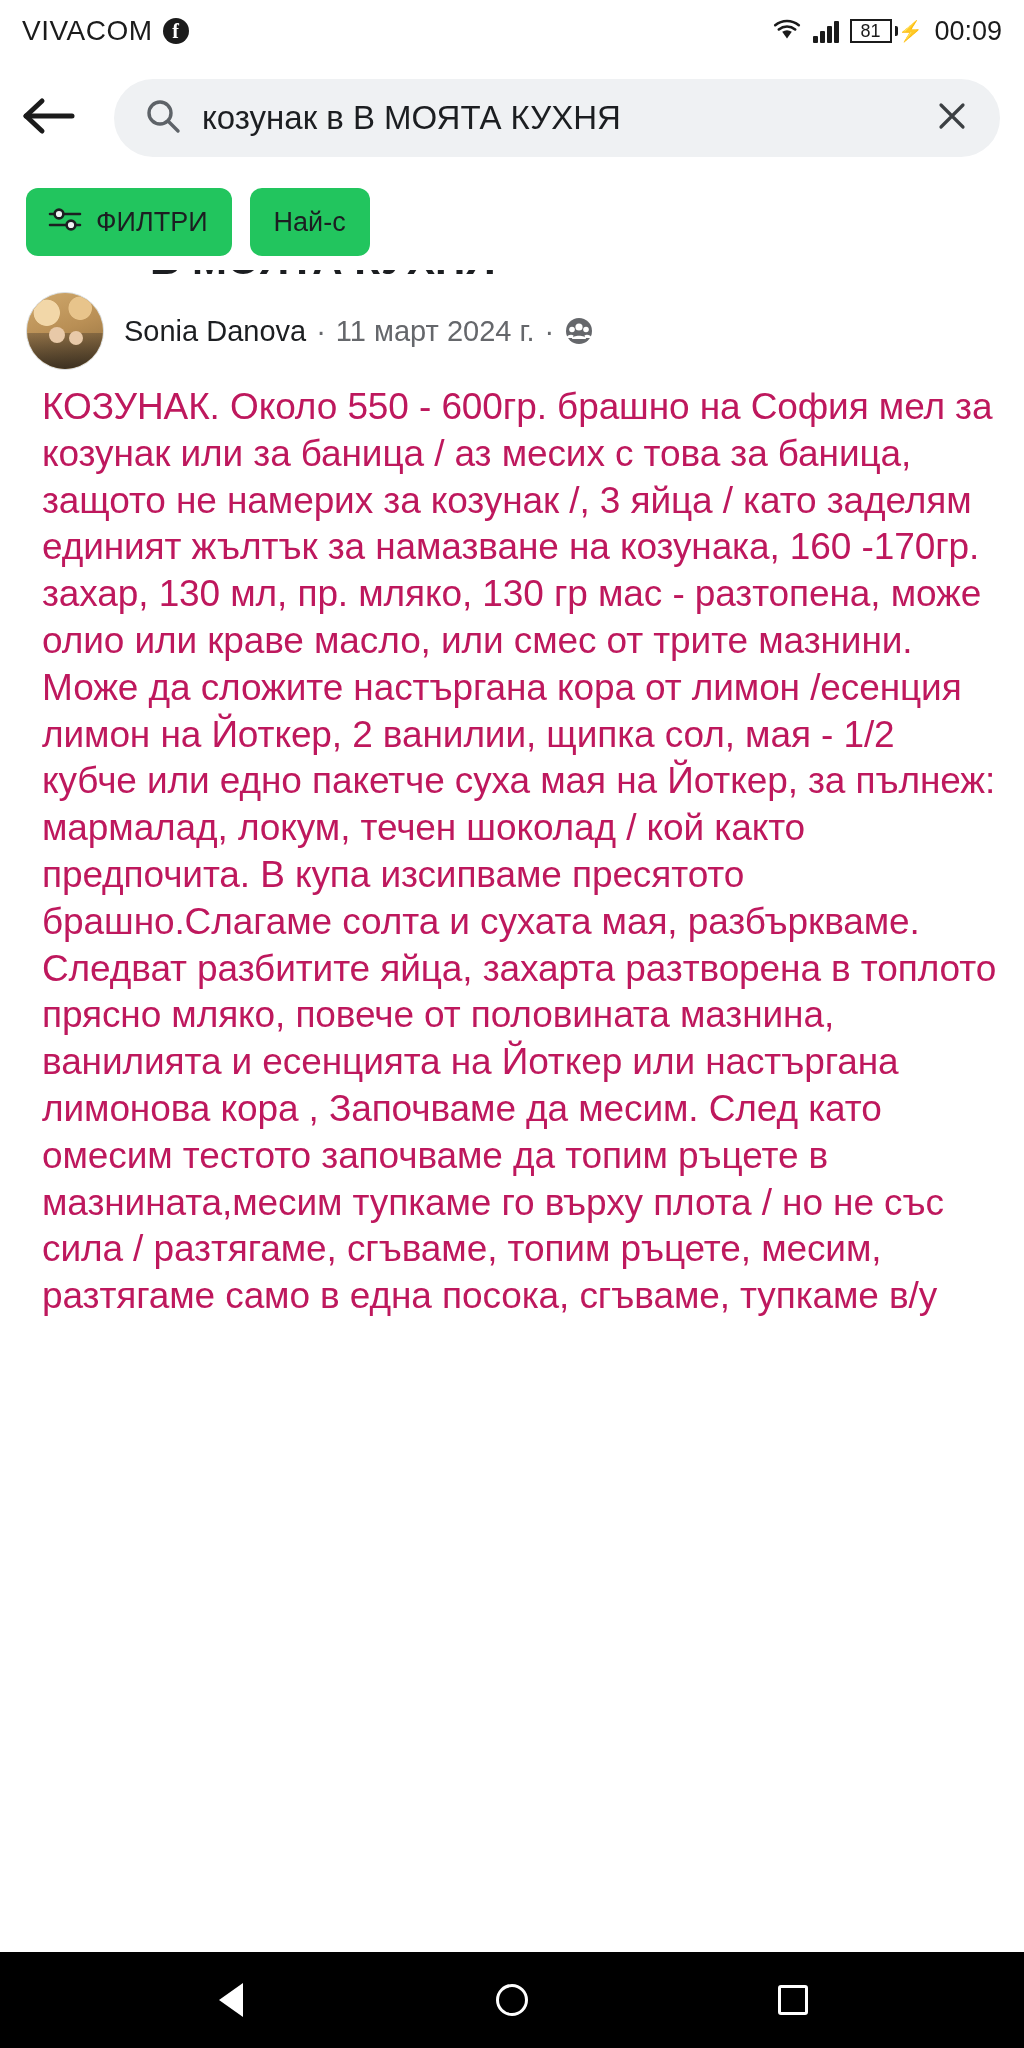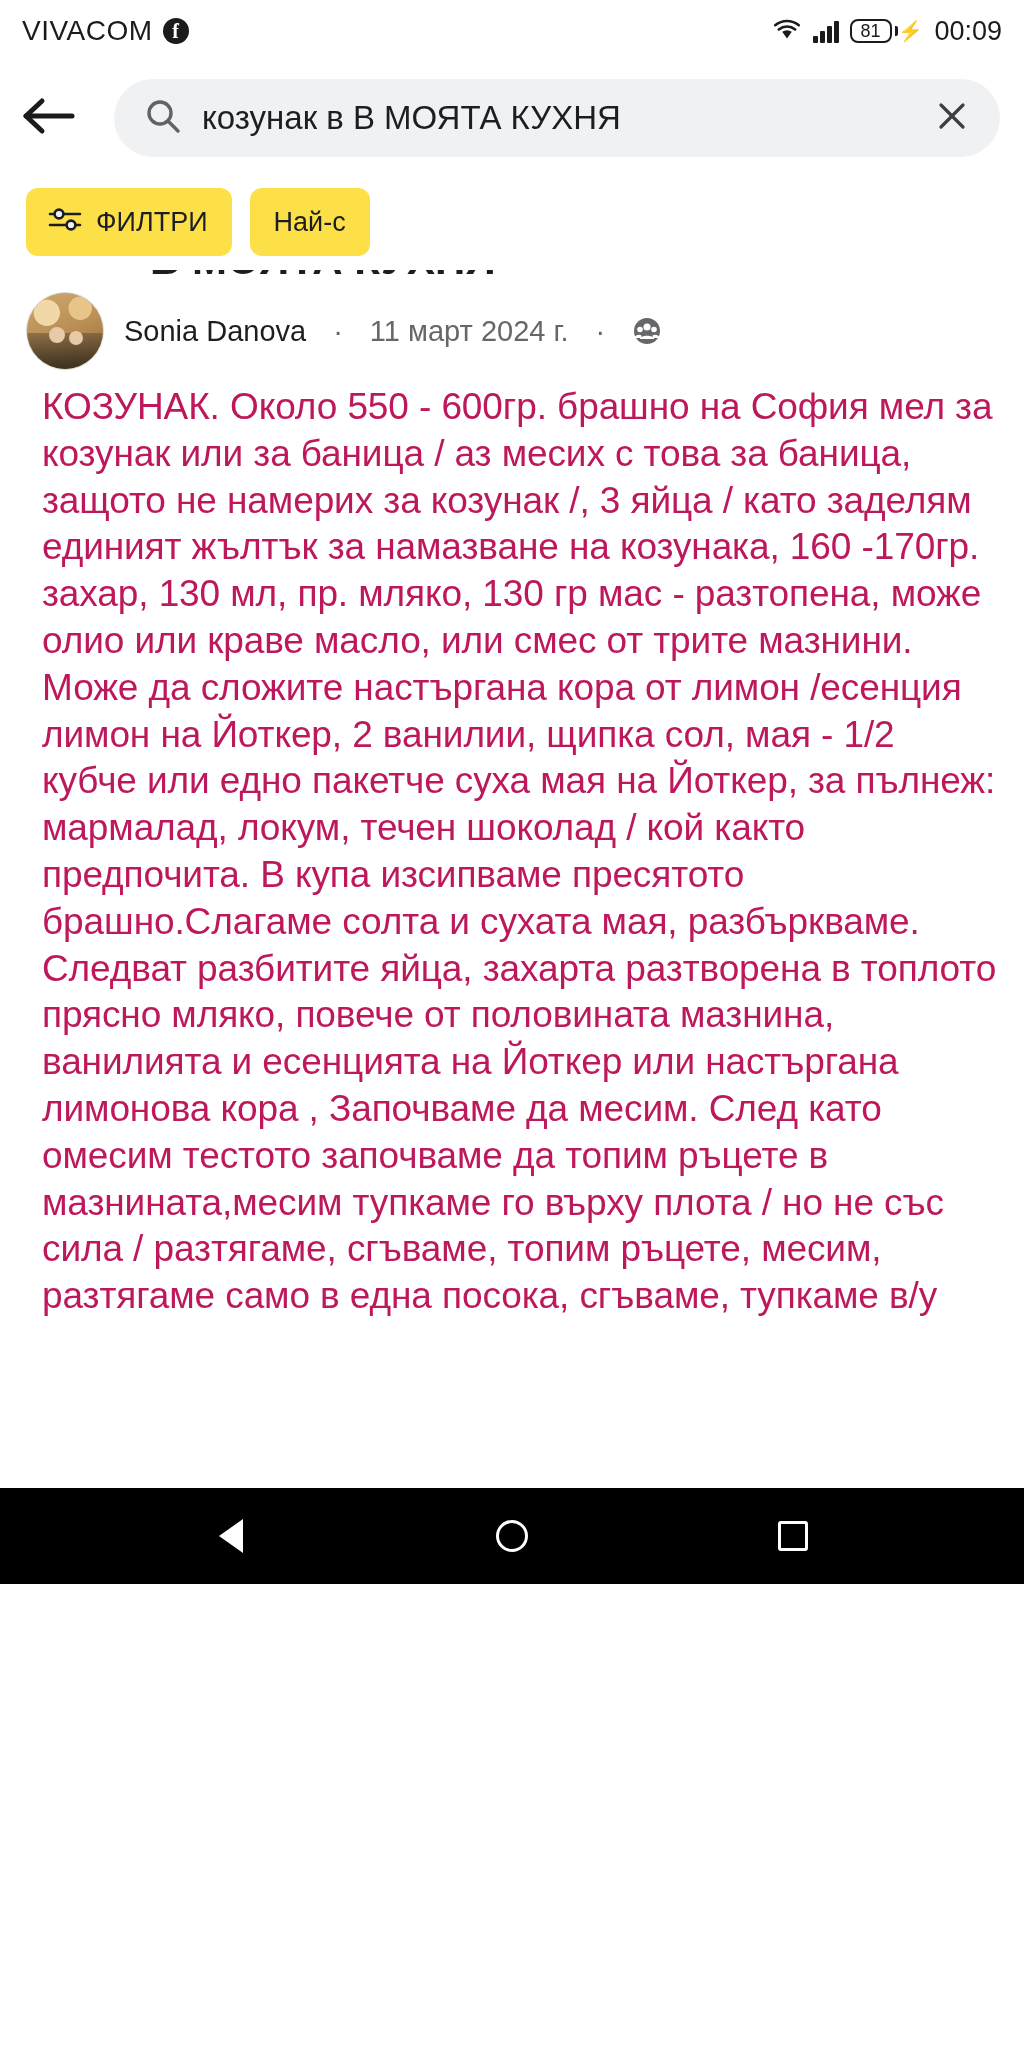--- a/index.html
+++ b/index.html
@@ -5,21 +5,21 @@
   * { box-sizing: border-box; margin: 0; padding: 0; }
   html, body {
     width: 1024px;
     height: 2048px;
     background: #ffffff;
     font-family: "Liberation Sans", sans-serif;
     overflow: hidden;
   }
   .screen {
     width: 1024px;
-    height: 1584px;
+    height: 2048px;
     position: relative;
     display: flex;
     flex-direction: column;
     background: #ffffff;
   }
 
   
   .status-bar {
     height: 62px;
     flex: 0 0 62px;
@@ -71,21 +71,21 @@
   .icon-signal i:nth-child(2) { height: 12px; }
   .icon-signal i:nth-child(3) { height: 17px; }
   .icon-signal i:nth-child(4) { height: 22px; }
   .battery {
     display: flex;
     align-items: center;
     gap: 3px;
   }
   .battery-body {
     border: 2px solid #1b1b1b;
-    border-radius: 8px;
+    border-radius: 0;
     height: 24px;
     min-width: 42px;
     padding: 0 3px;
     display: flex;
     align-items: center;
     justify-content: center;
   }
   .battery-level {
     font-size: 18px;
     color: #1b1b1b;
@@ -147,21 +147,21 @@
     display: flex;
     align-items: center;
     gap: 18px;
     padding: 0 0 0 26px;
     background: #ffffff;
     overflow: hidden;
     white-space: nowrap;
   }
   .chip {
     height: 68px;
-    background: #fde047;
+    background: #22c55e;
     border-radius: 12px;
     display: flex;
     align-items: center;
     gap: 14px;
     padding: 0 24px;
     font-size: 27px;
     color: #1c1e21;
     flex: 0 0 auto;
     cursor: pointer;
   }
@@ -223,21 +223,21 @@
     position: absolute;
     border-radius: 50%;
     background: #e8c9a8;
   }
   .avatar .av-face1 { width: 16px; height: 16px; left: 22px; top: 34px; }
   .avatar .av-face2 { width: 14px; height: 14px; left: 42px; top: 38px; }
   .post-meta {
     font-size: 29px;
     color: #65676b;
     display: flex;
-    gap: 27px;
+    gap: 10px;
     white-space: nowrap;
   }
   .author {
     color: #1c1e21;
     font-weight: 400;
   }
   .audience-icon { display: inline-flex; align-items: center; }
 
   .post-body {
     padding: 18px 26px 0 42px;

